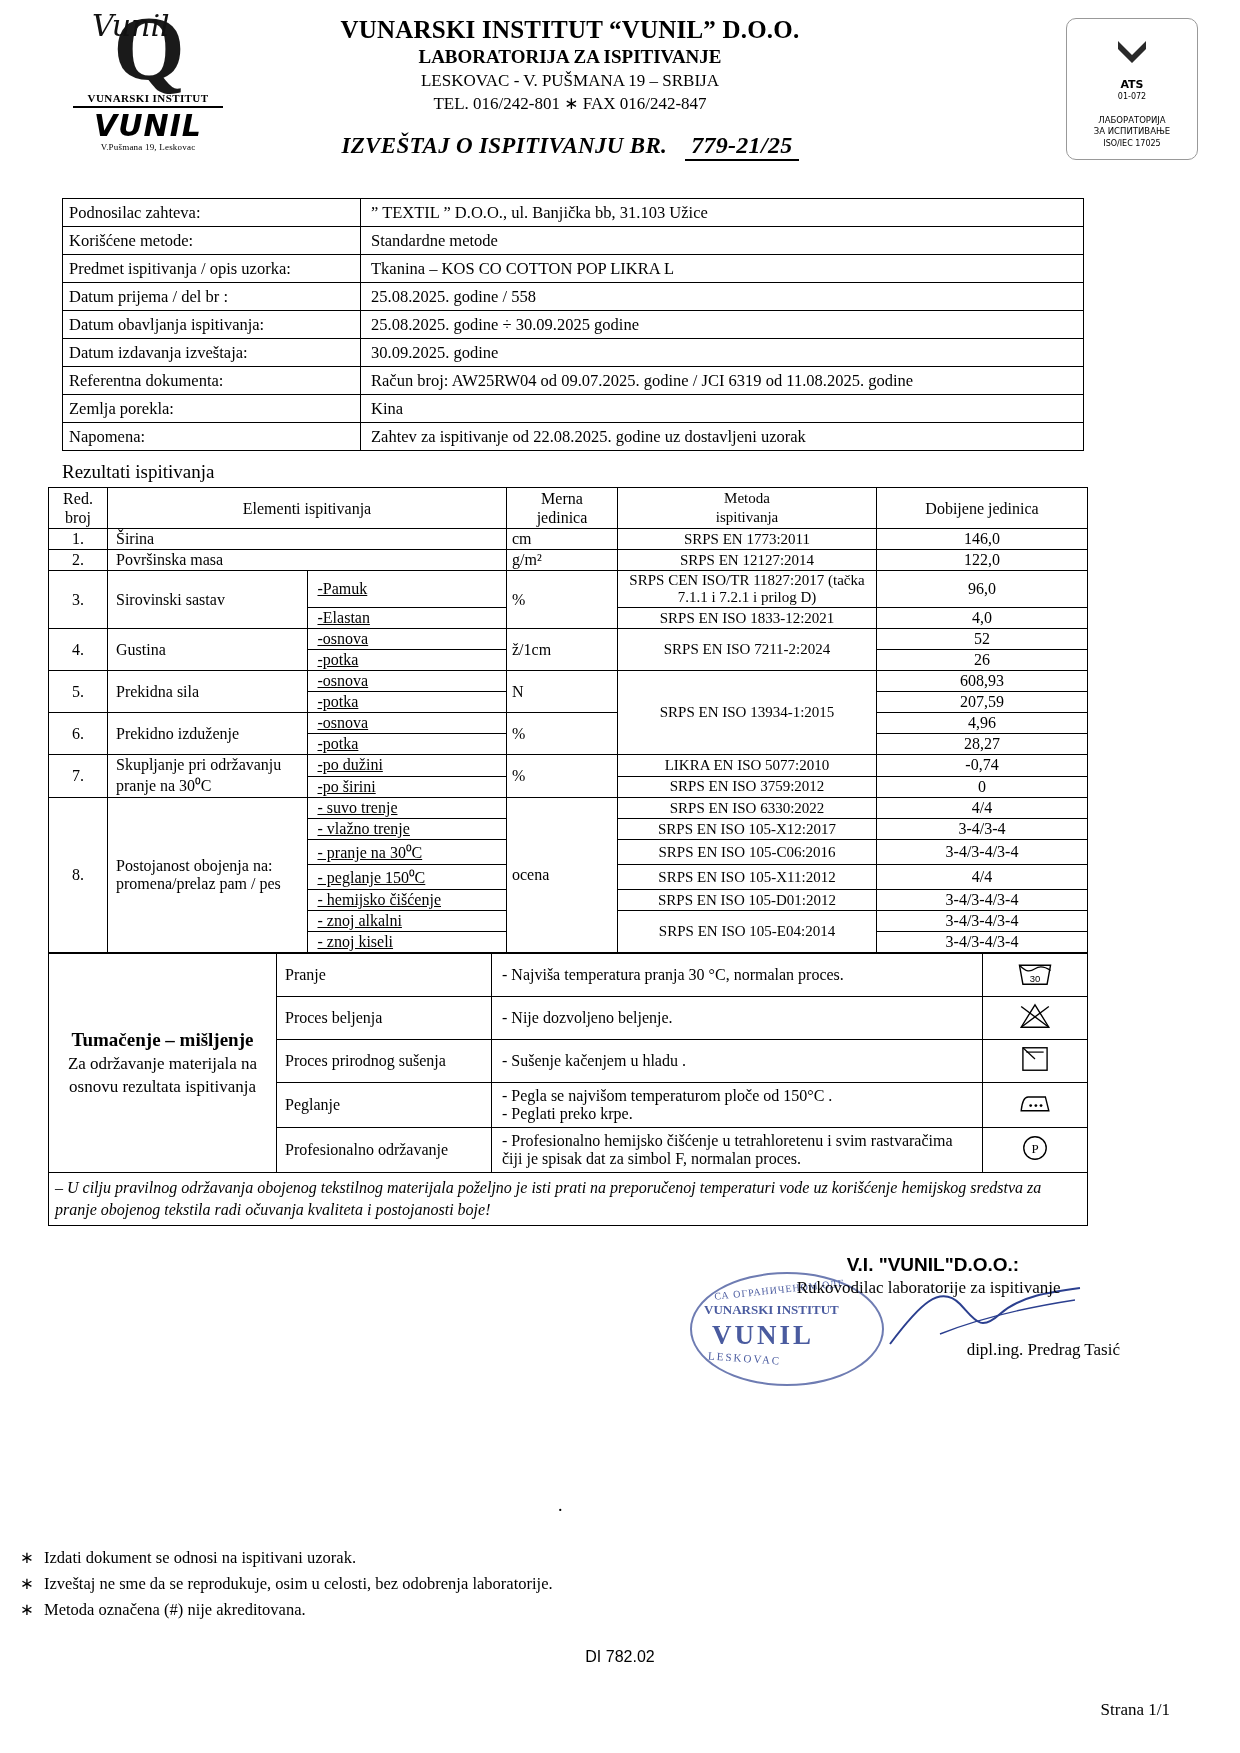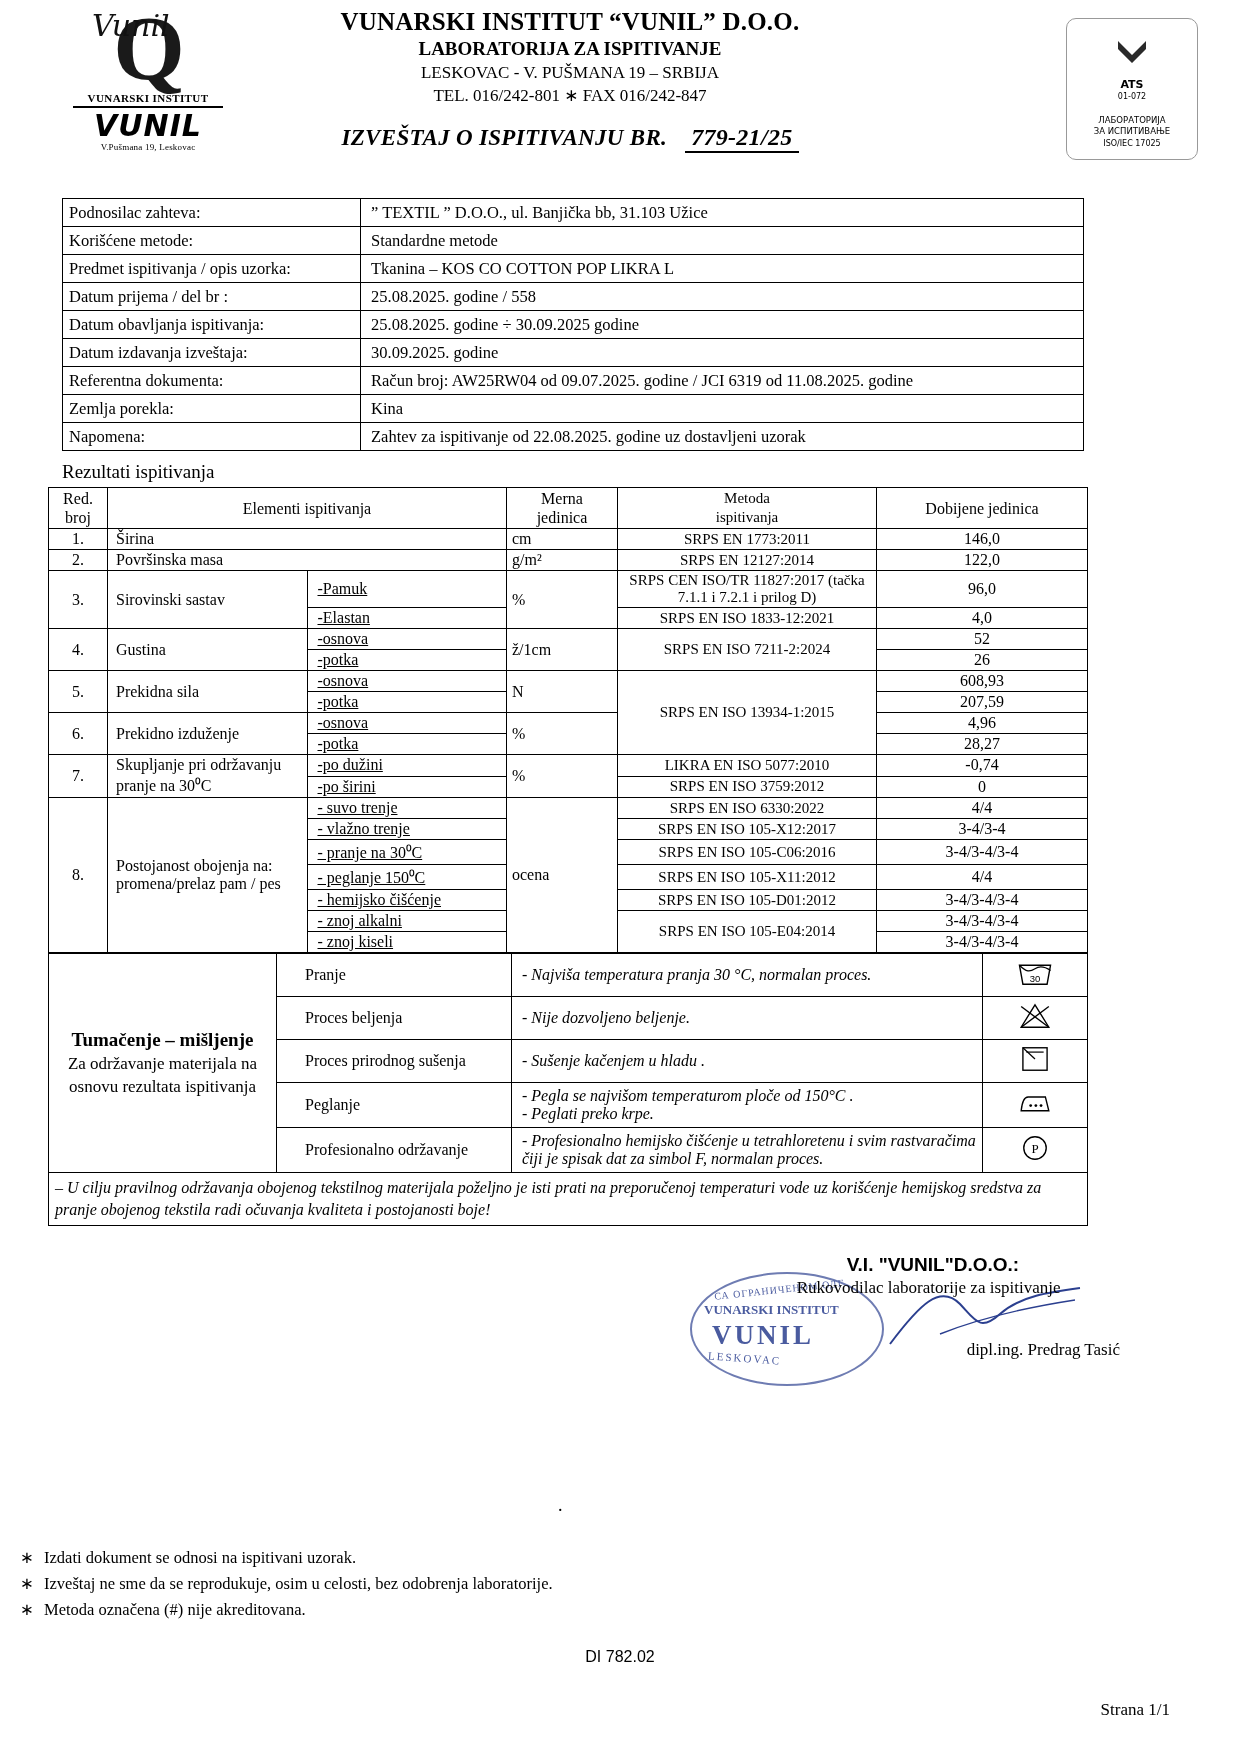--- a/index.html
+++ b/index.html
@@ -71,21 +71,21 @@
     letter-spacing: 0.2px;
   }
   .logo .rule {
     border-bottom: 2px solid #000;
     width: 150px;
     margin: 2px auto 2px auto;
   }
 
   .head-center {
     text-align: center;
-    padding-top: 8px;
+    padding-top: 16px;
     margin-left: 60px;
     margin-right: 160px;
   }
   .h-title {
     font-size: 25px;
     font-weight: bold;
     letter-spacing: 0.2px;
   }
   .h-sub1 {
     font-size: 19px;
@@ -220,22 +220,22 @@
     border-top: none;
     font-size: 16px;
     table-layout: fixed;
   }
   .care td {
     border: 1px solid #000;
     padding: 4px 6px;
     vertical-align: middle;
   }
   .care .c1 { width: 215px; text-align: center; }
-  .care .c2 { width: 200px; padding-left: 28px; }
-  .care .c3 { padding-left: 10px; font-style: italic; }
+  .care .c2 { width: 200px; padding-left: 8px; }
+  .care .c3 { padding-left: 10px; }
   .care .c4 { width: 92px; text-align: center; }
   .tumac {
     font-size: 19px;
     font-weight: bold;
     line-height: 24px;
   }
   .tumac small {
     display: block;
     font-size: 17px;
     font-weight: normal;

